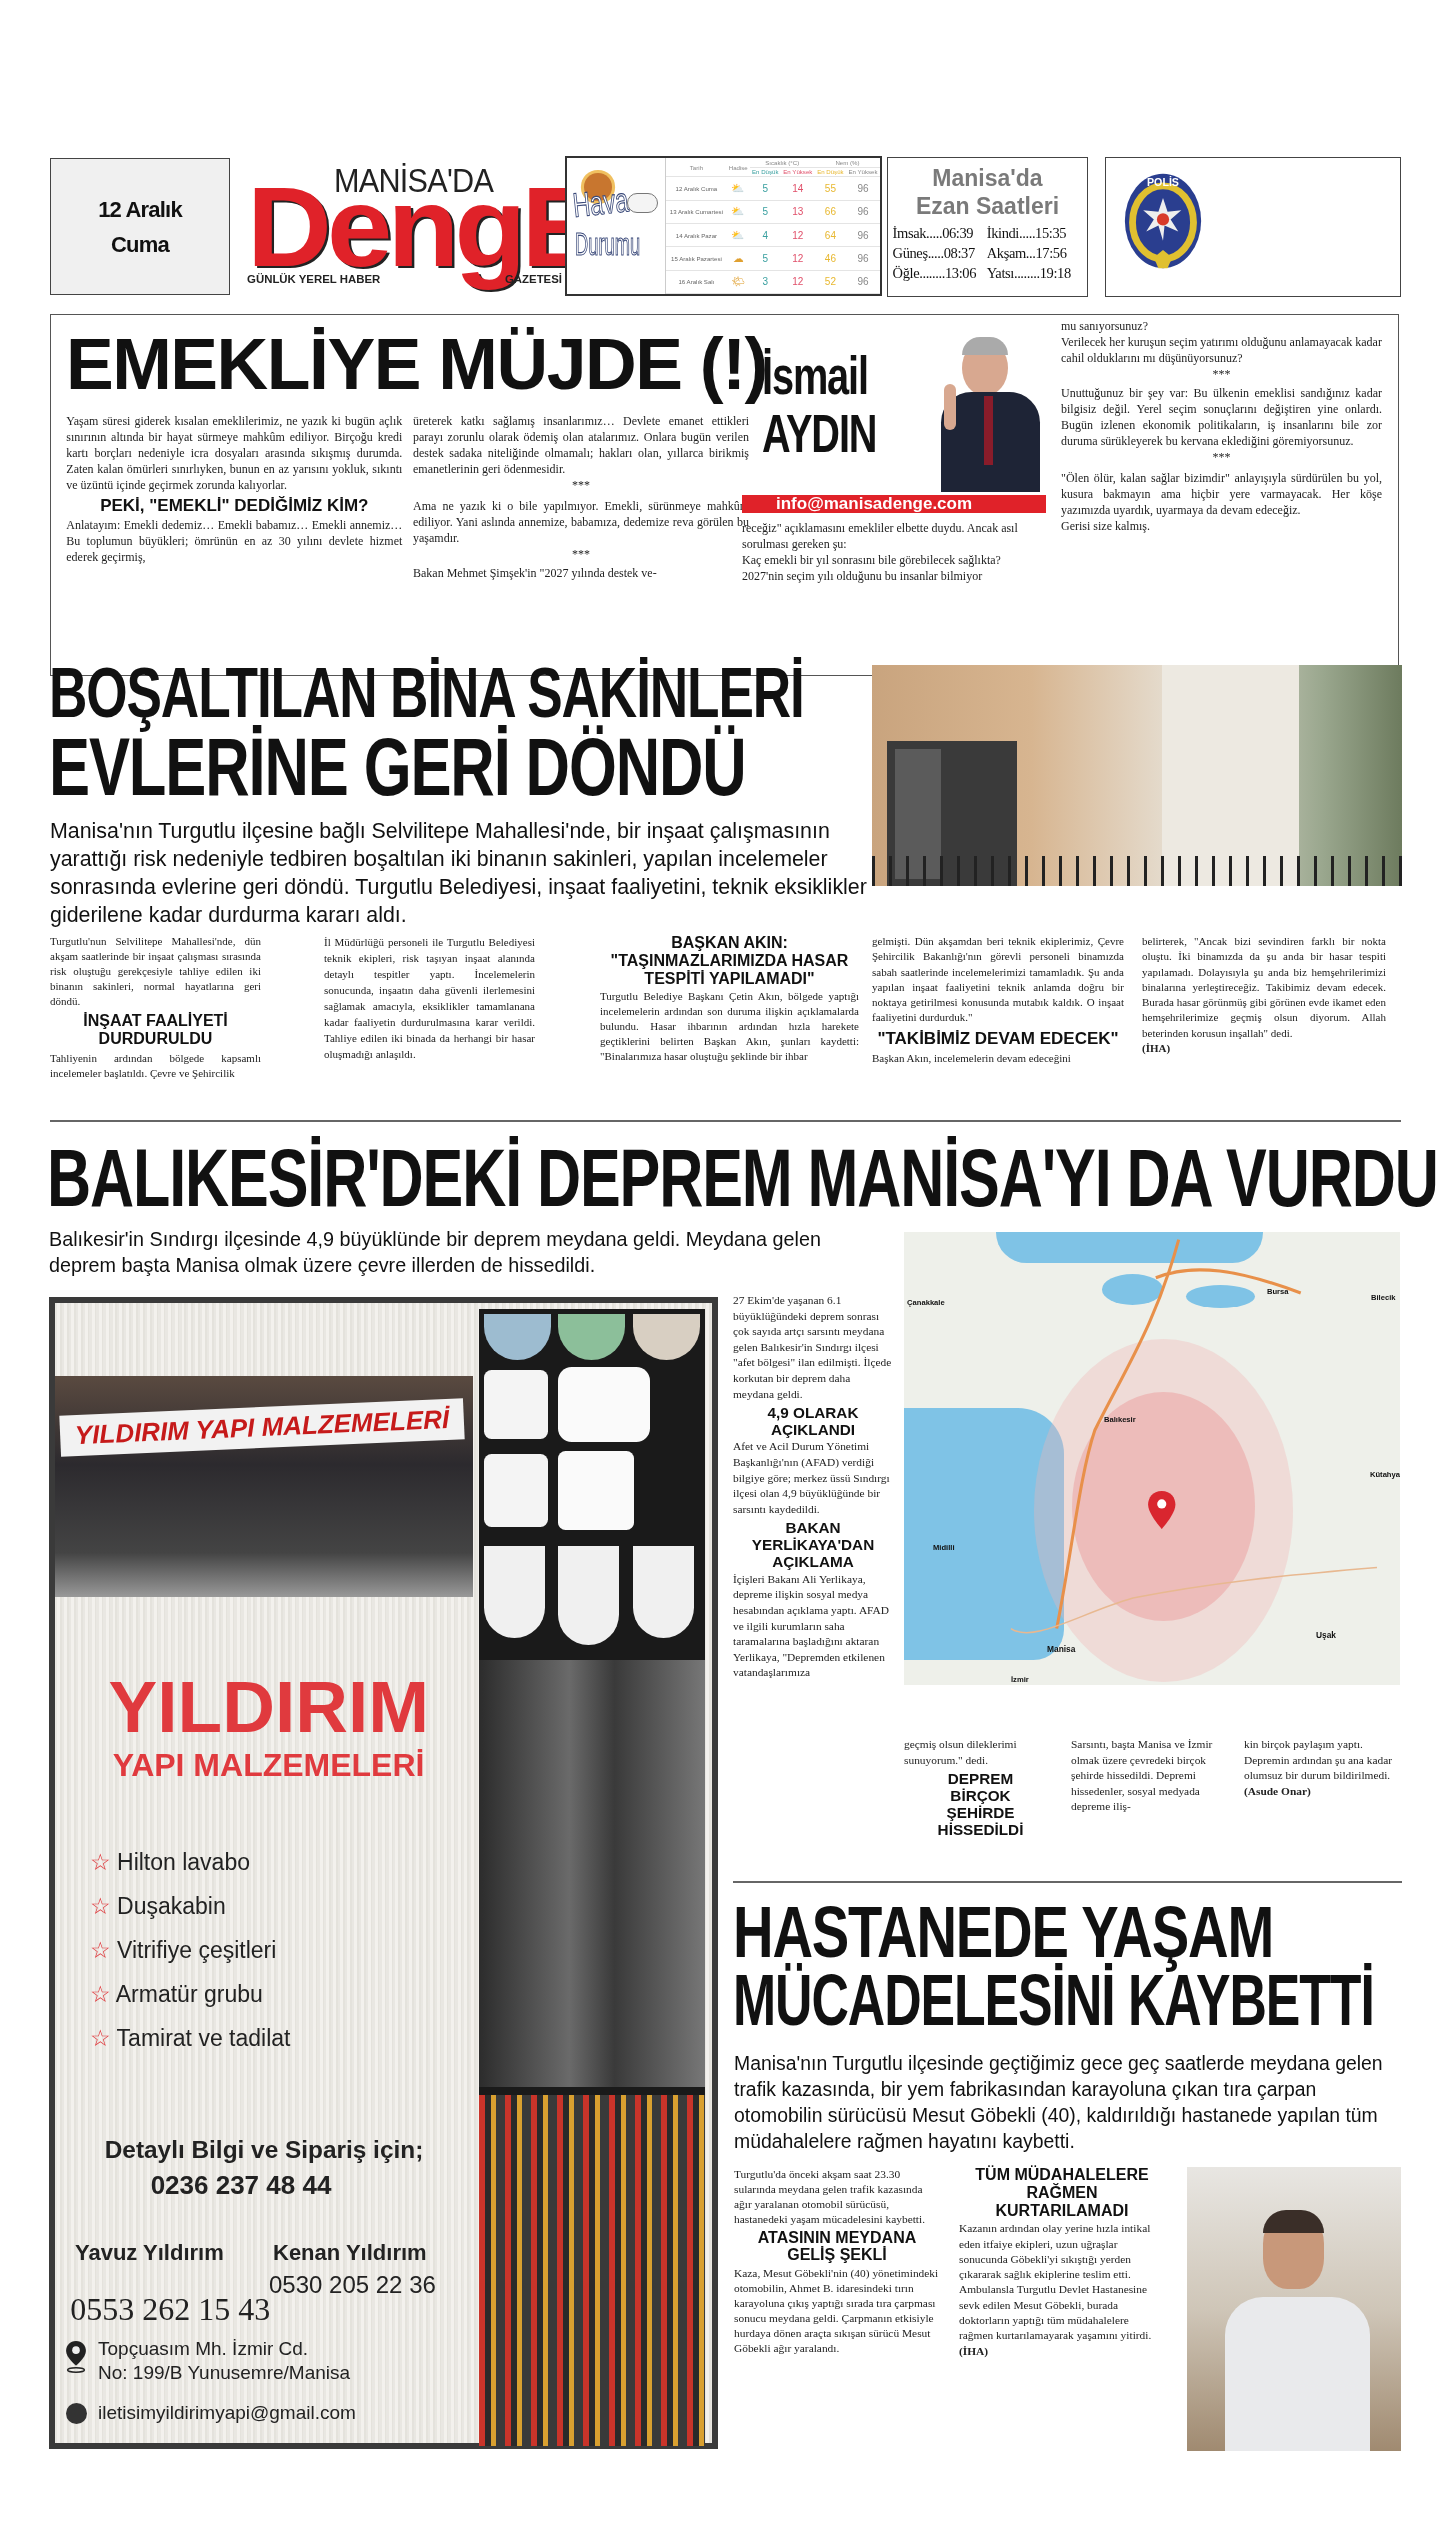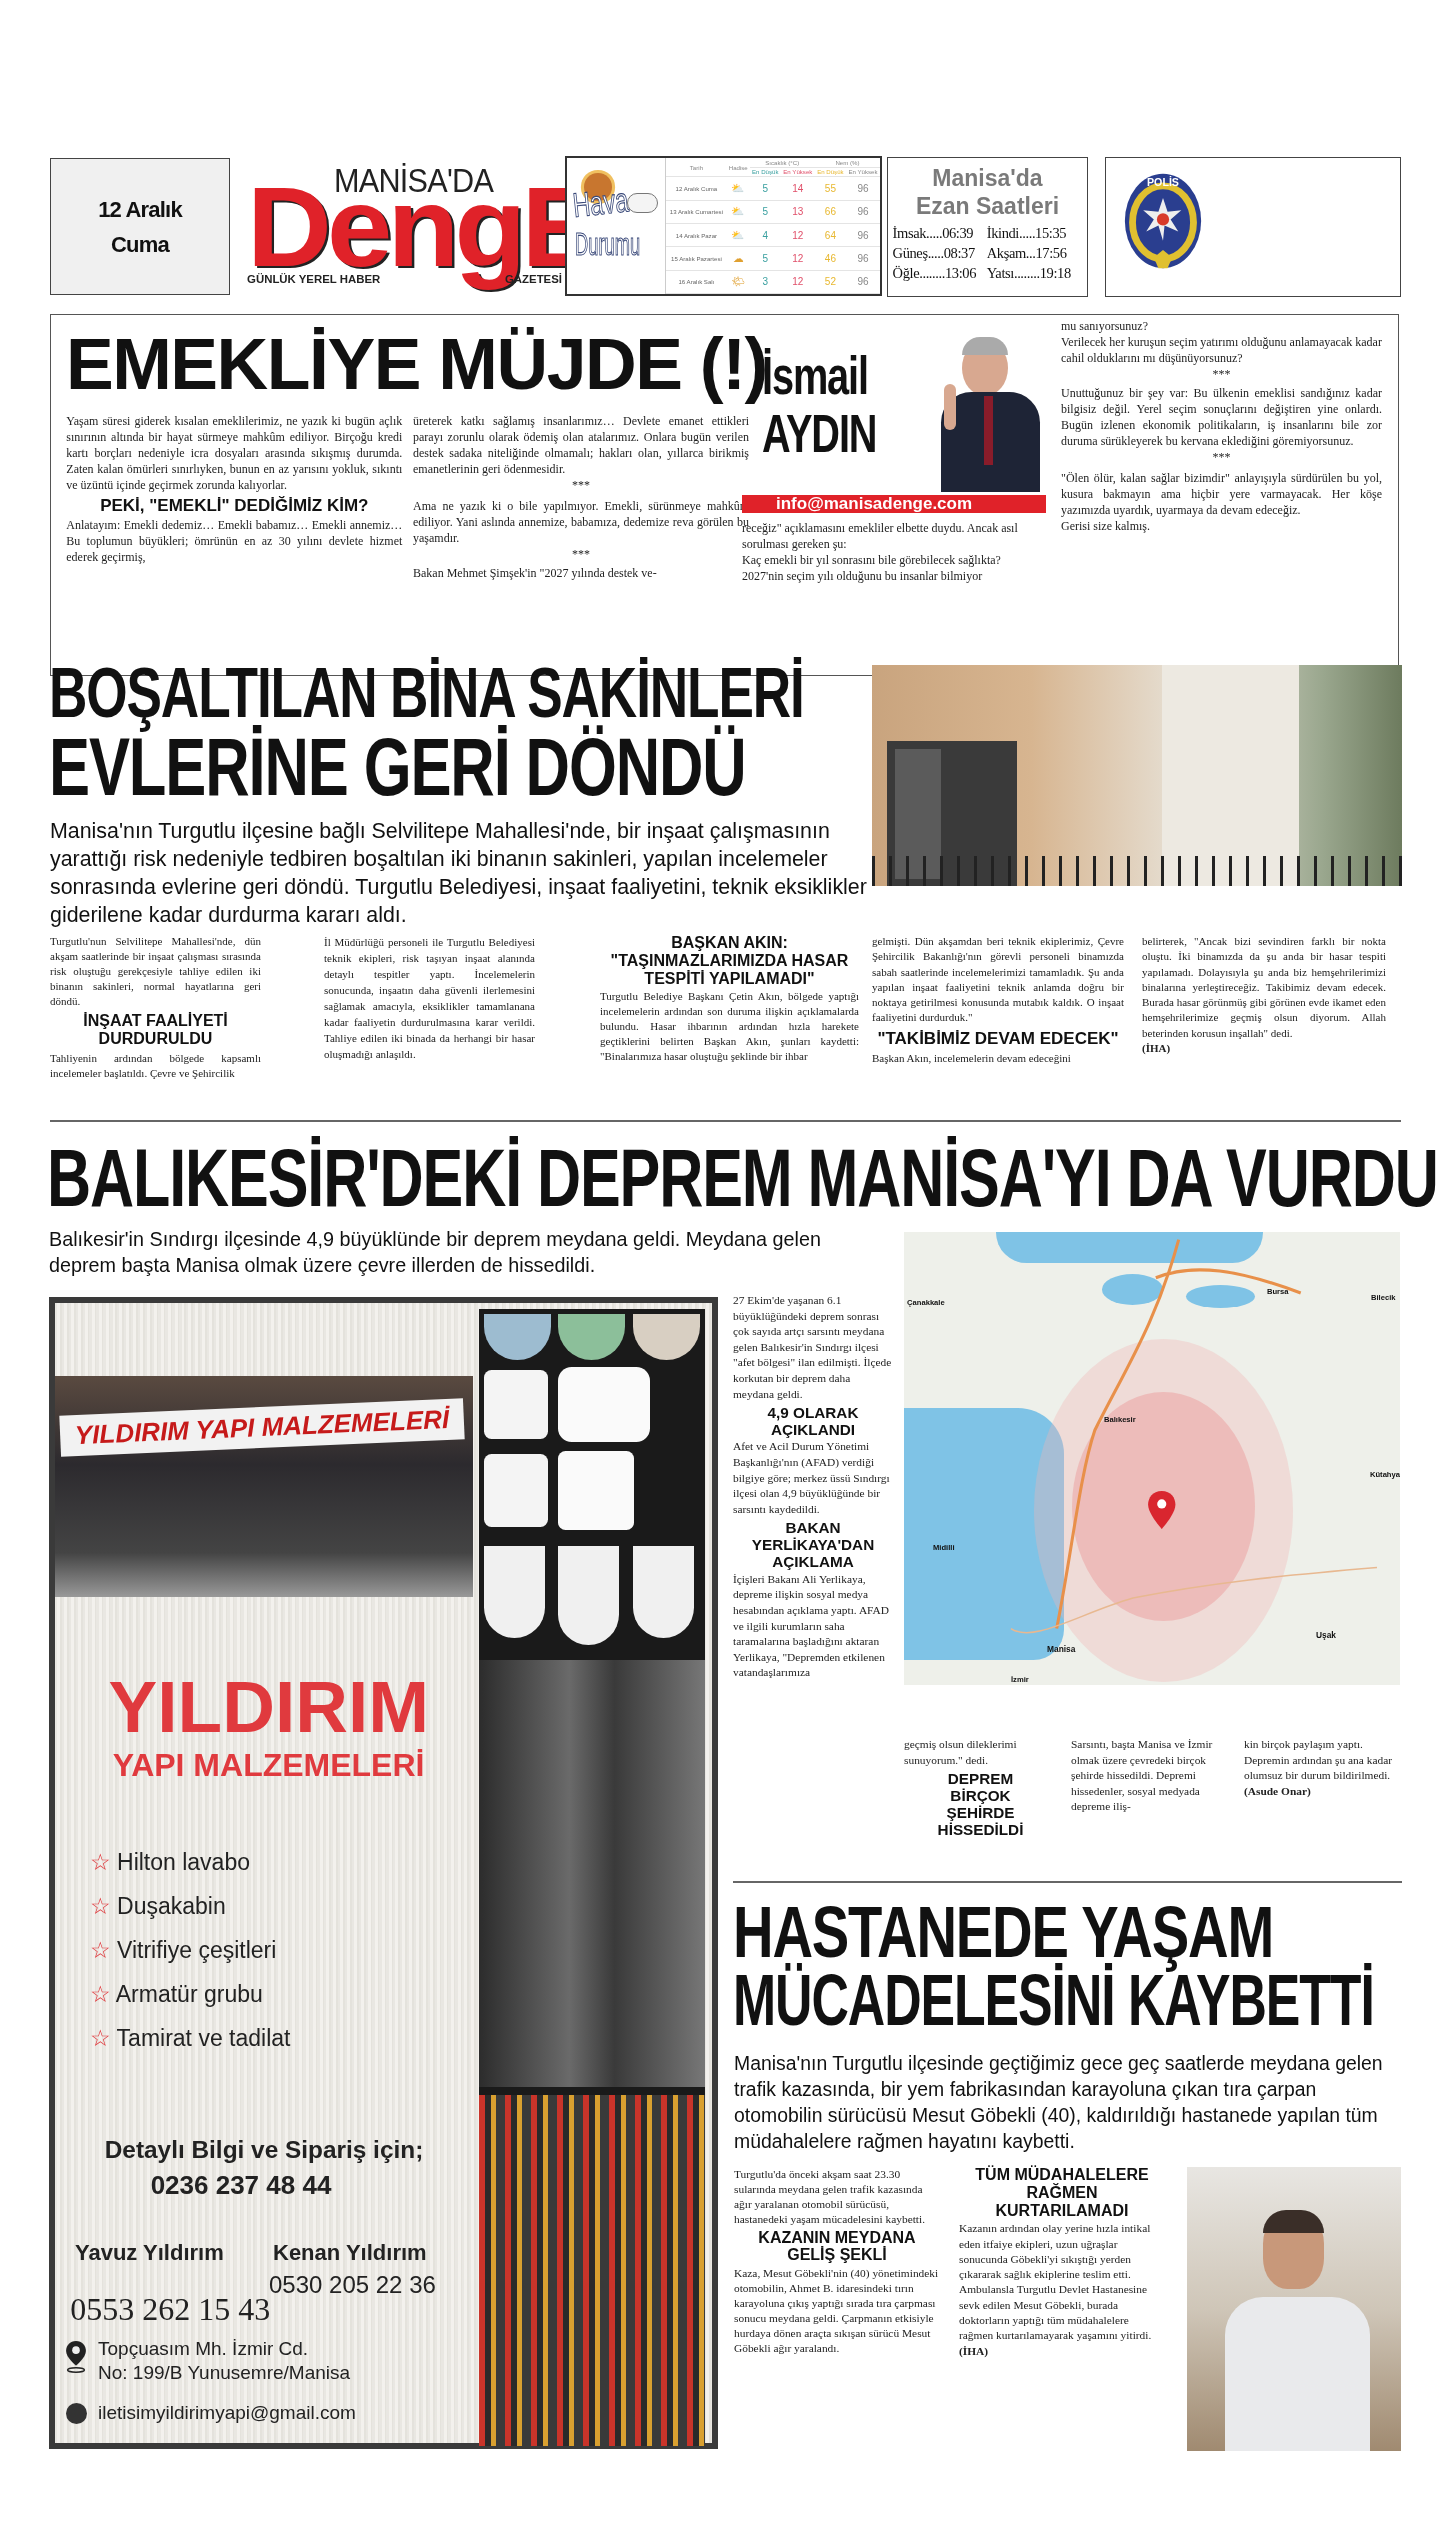--- a/index.html
+++ b/index.html
@@ -295,21 +295,21 @@
   <div class="abs" style="left:43px;top:1059px;font-family:'Liberation Sans',sans-serif;font-size:19px;color:#222">No: 199/B Yunusemre/Manisa</div>
   <div class="abs" style="left:10.7px;top:1100px;width:21.4px;height:21.4px;border-radius:50%;background:#333"></div>
   <div class="abs" style="left:43px;top:1099px;font-family:'Liberation Sans',sans-serif;font-size:19px;color:#222">iletisimyildirimyapi@gmail.com</div>
 </div>
 
 <div class="abs cond" style="left:733px;top:1896px;font-size:72px;line-height:72px;transform:scaleX(.78)">HASTANEDE YAŞAM</div>
 <div class="abs cond" style="left:733px;top:1964px;font-size:72px;line-height:72px;transform:scaleX(.72)">MÜCADELESİNİ KAYBETTİ</div>
 <div class="abs lede" style="left:734px;top:2050px;width:675px;font-size:20px;line-height:26px;transform:scaleX(.97);transform-origin:left">Manisa'nın Turgutlu ilçesinde geçtiğimiz gece geç saatlerde meydana gelen trafik kazasında, bir yem fabrikasından karayoluna çıkan tıra çarpan otomobilin sürücüsü Mesut Göbekli (40), kaldırıldığı hastanede yapılan tüm müdahalelere rağmen hayatını kaybetti.</div>
 <div class="abs serif" style="left:734px;top:2167px;width:206px;font-size:11.4px;line-height:15px;text-align:left">
   <p>Turgutlu'da önceki akşam saat 23.30 sularında meydana gelen trafik kazasında ağır yaralanan otomobil sürücüsü, hastanedeki yaşam mücadelesini kaybetti.</p>
-  <div class="sub" style="font-size:16px;margin:1.5px 0">KAZANIN MEYDANA GELİŞ ŞEKLİ</div>
+  <div class="sub" style="font-size:16px;margin:1.5px 0">ATASININ MEYDANA GELİŞ ŞEKLİ</div>
   <p>Kaza, Mesut Göbekli'nin (40) yönetimindeki otomobilin, Ahmet B. idaresindeki tırın karayoluna çıkış yaptığı sırada tıra çarpması sonucu meydana geldi. Çarpmanın etkisiyle hurdaya dönen araçta sıkışan sürücü Mesut Göbekli ağır yaralandı.</p>
 </div>
 <div class="abs serif" style="left:959px;top:2166px;width:206px;font-size:11.4px;line-height:15.3px;text-align:left">
   <div class="sub" style="font-size:16px;margin-bottom:1.5px">TÜM MÜDAHALELERE RAĞMEN KURTARILAMADI</div>
   <p>Kazanın ardından olay yerine hızla intikal eden itfaiye ekipleri, uzun uğraşlar sonucunda Göbekli'yi sıkıştığı yerden çıkararak sağlık ekiplerine teslim etti. Ambulansla Turgutlu Devlet Hastanesine sevk edilen Mesut Göbekli, burada doktorların yaptığı tüm müdahalelere rağmen kurtarılamayarak yaşamını yitirdi.</p>
   <b>(İHA)</b>
 </div>
 <div class="photo" style="left:1187px;top:2167px;width:214px;height:284px;background:linear-gradient(#e8e6e2,#cfc6b8 50%,#a08a70)">
   <div class="abs" style="left:76px;top:46px;width:61px;height:76px;border-radius:40%;background:#c8987a"></div>
   <div class="abs" style="left:76px;top:43px;width:61px;height:23px;border-radius:30.5px 30.5px 0 0;background:#3a2e28"></div>

